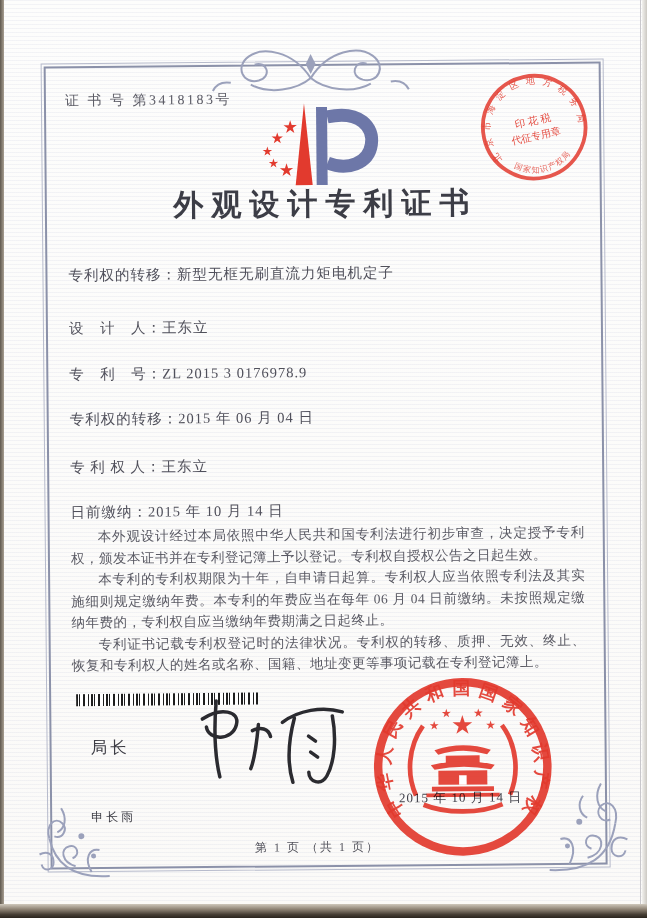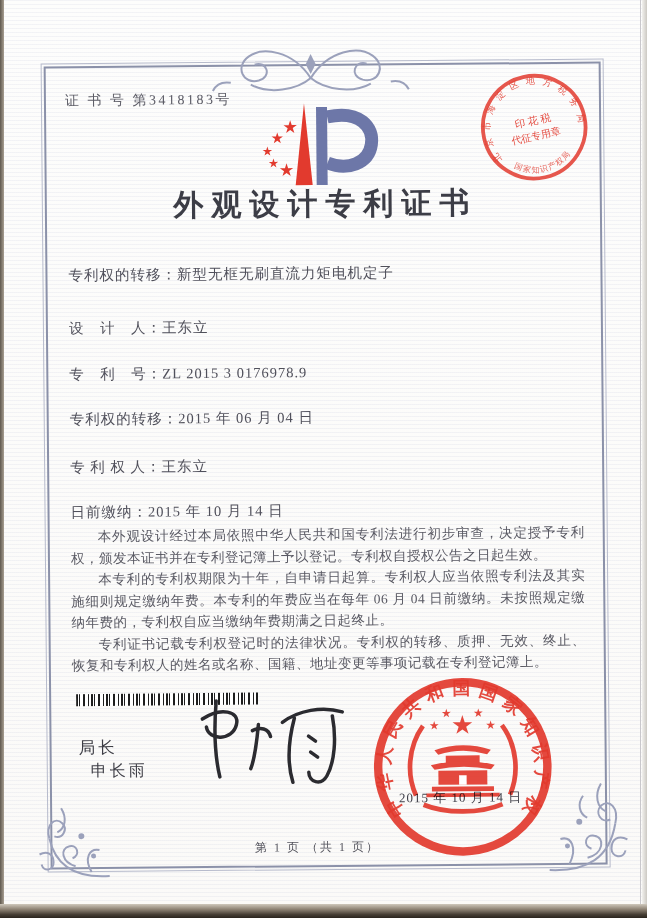--- a/index.html
+++ b/index.html
@@ -39,22 +39,22 @@
   .field{position:absolute;left:66px;font-size:14.5px;color:#50505b;letter-spacing:1px;white-space:nowrap;}
   .f0{top:264px;}.f1{top:317px;}.f2{top:363px;}.f3{top:408px;}.f4{top:456px;}.f5{top:501px;}
 
   .body-text{position:absolute;left:66px;top:524px;width:514px;font-size:13.5px;line-height:21.5px;
     color:#595963;text-align:justify;letter-spacing:0.5px;}
   .body-text p{margin:0;text-indent:2em;}
 
   .barcode{position:absolute;left:70px;top:692px;width:182px;height:12px;
     background:repeating-linear-gradient(90deg,#1e1e1e 0 2px,#fff 2px 3px,#1e1e1e 3px 4px,#fff 4px 7px,#1e1e1e 7px 9px,#fff 9px 12px,#1e1e1e 12px 13px,#fff 13px 15px);}
 
-  .signer-title{position:absolute;left:72px;top:735px;font-size:16.5px;color:#3c3c44;letter-spacing:3px;}
-  .signer-name{position:absolute;left:84px;top:759px;font-size:16px;color:#3c3c44;letter-spacing:3px;}
+  .signer-title{position:absolute;left:84px;top:735px;font-size:16.5px;color:#3c3c44;letter-spacing:3px;}
+  .signer-name{position:absolute;left:84px;top:807px;font-size:12px;color:#3c3c44;letter-spacing:3px;}
   .signature{position:absolute;left:180px;top:688px;width:170px;height:105px;}
 
   .stamp-small{position:absolute;left:476px;top:72px;width:114px;height:114px;transform:rotate(-12deg);}
   .seal-big{position:absolute;left:362px;top:674px;width:188px;height:188px;}
   .seal-date{position:absolute;left:392px;top:790px;width:150px;font-size:13px;color:#3f3f49;
     letter-spacing:1px;mix-blend-mode:multiply;white-space:nowrap;}
 
   .footer{position:absolute;left:0;top:839px;width:620px;text-align:center;font-size:12px;color:#55555e;letter-spacing:2px;}
   .ring-text{fill:#e23a2e;font-family:"Liberation Serif",serif;}
 </style>

